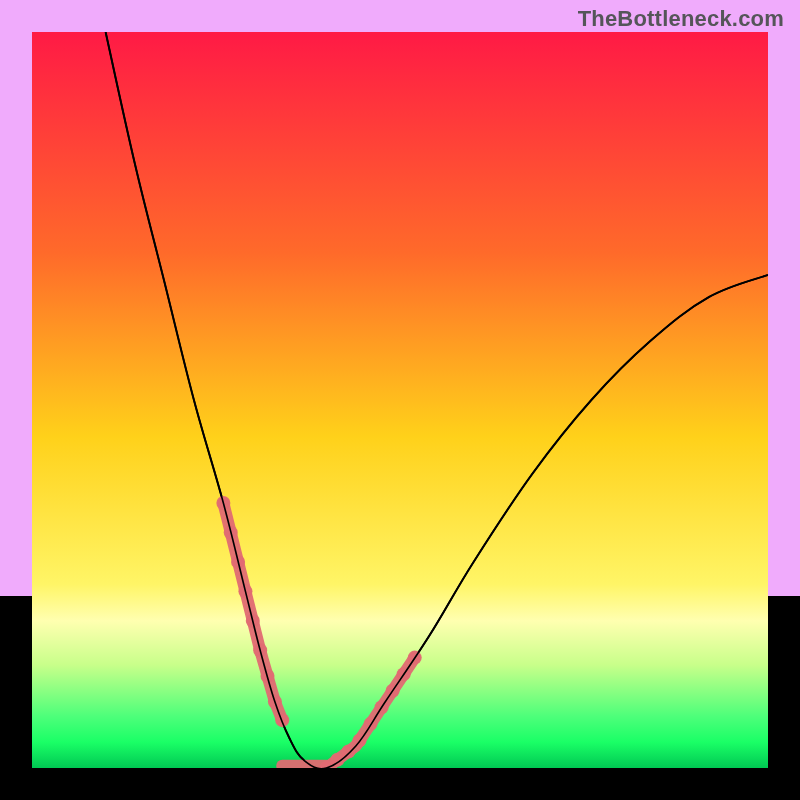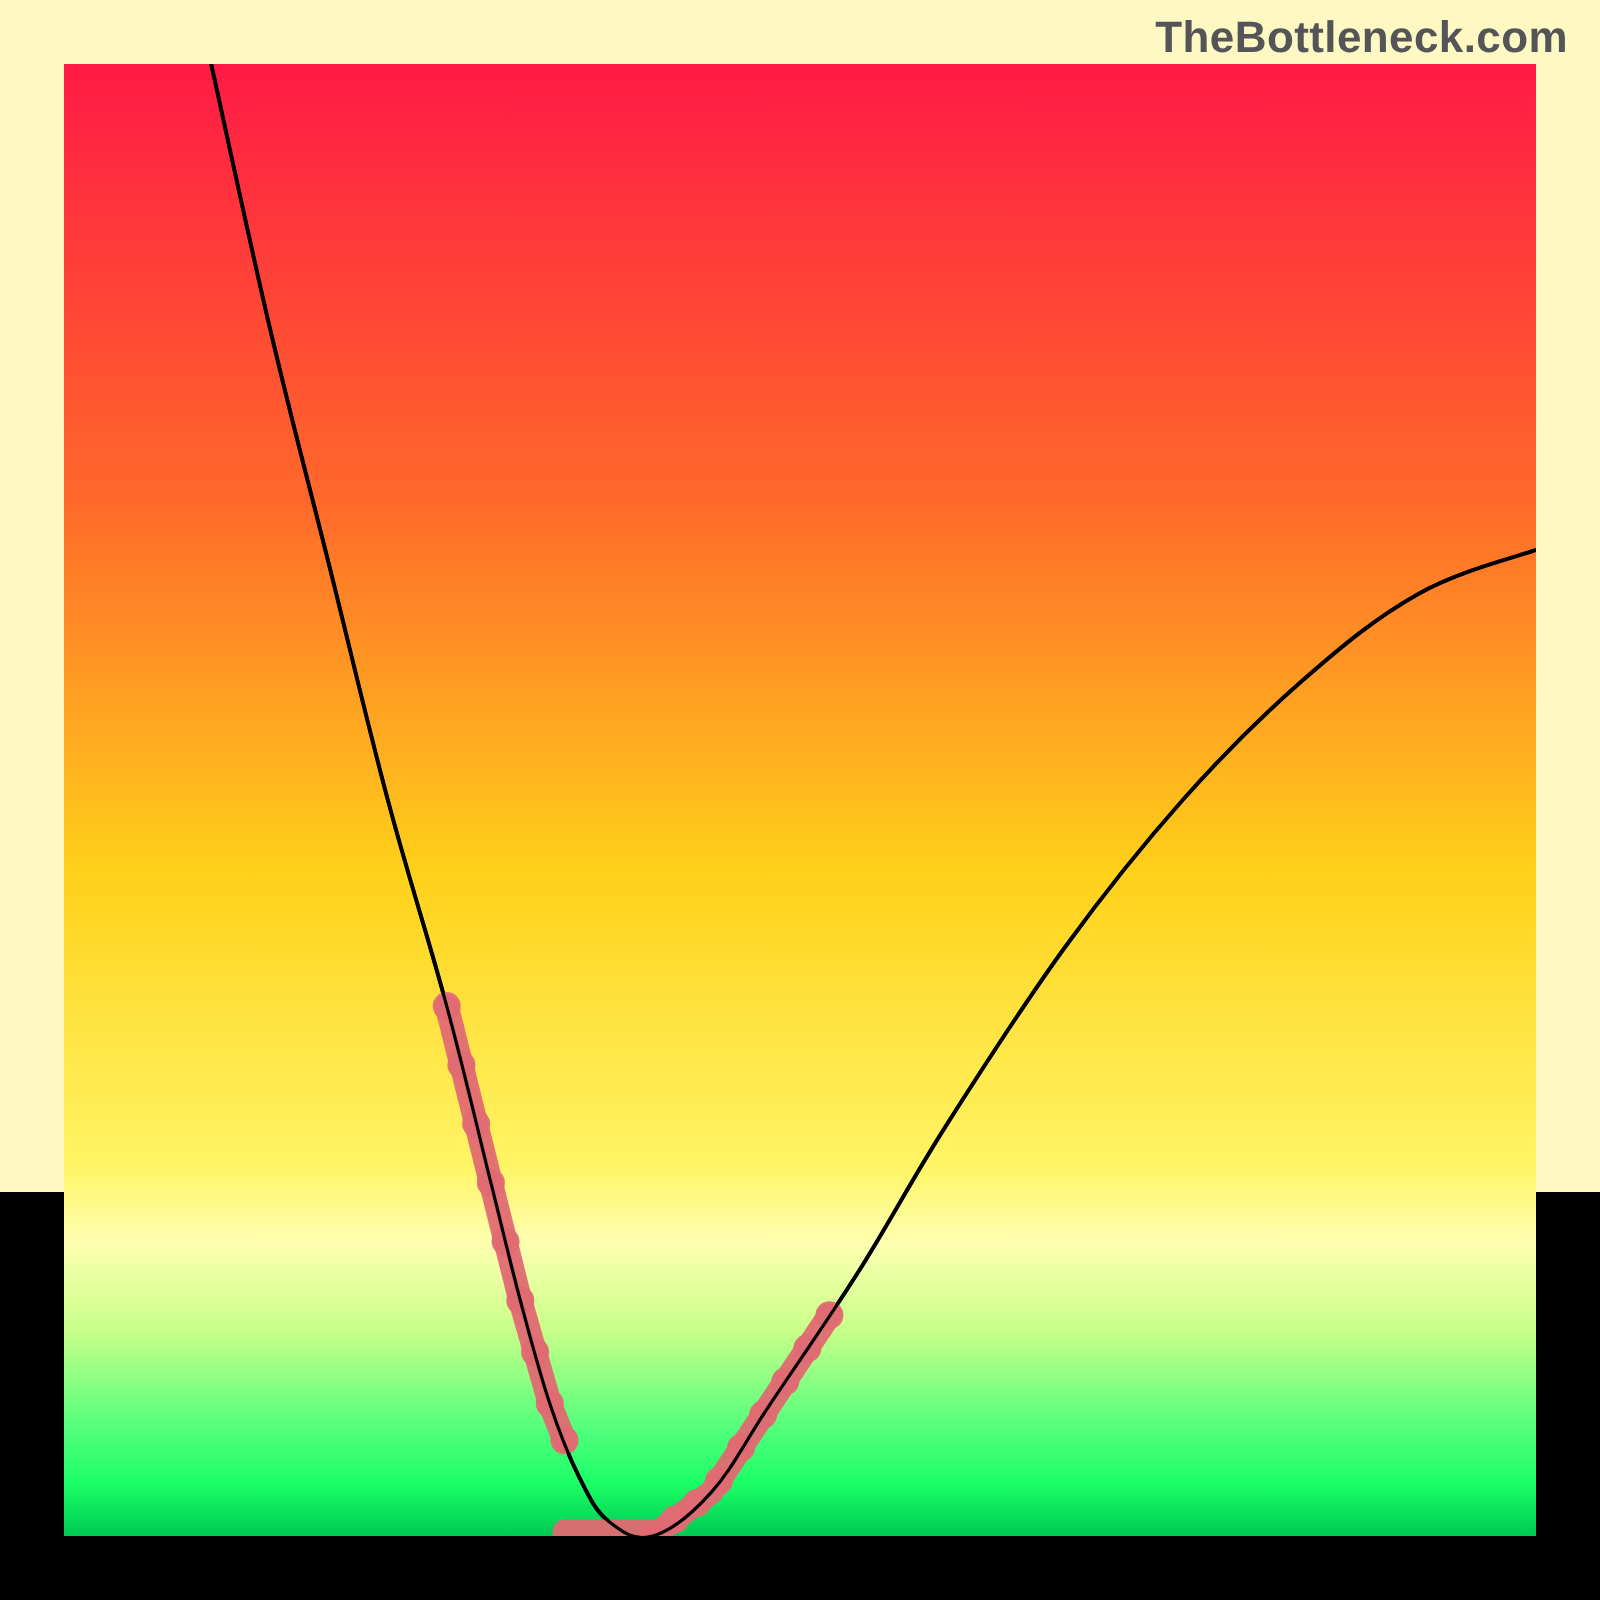--- a/index.html
+++ b/index.html
@@ -8,21 +8,21 @@
     width: 800px;
     height: 800px;
     background: #000;
     font-family: Arial, Helvetica, sans-serif;
     overflow: hidden;
   }
   .stage {
     position: relative;
     width: 800px;
     height: 596px;
-    background: #fef9c3;
+    background: #f0abfc;
   }
   .watermark {
     position: absolute;
     top: 6px;
     right: 16px;
     font-size: 22px;
     font-weight: 600;
     color: #555559;
     letter-spacing: 0.2px;
     z-index: 10;

